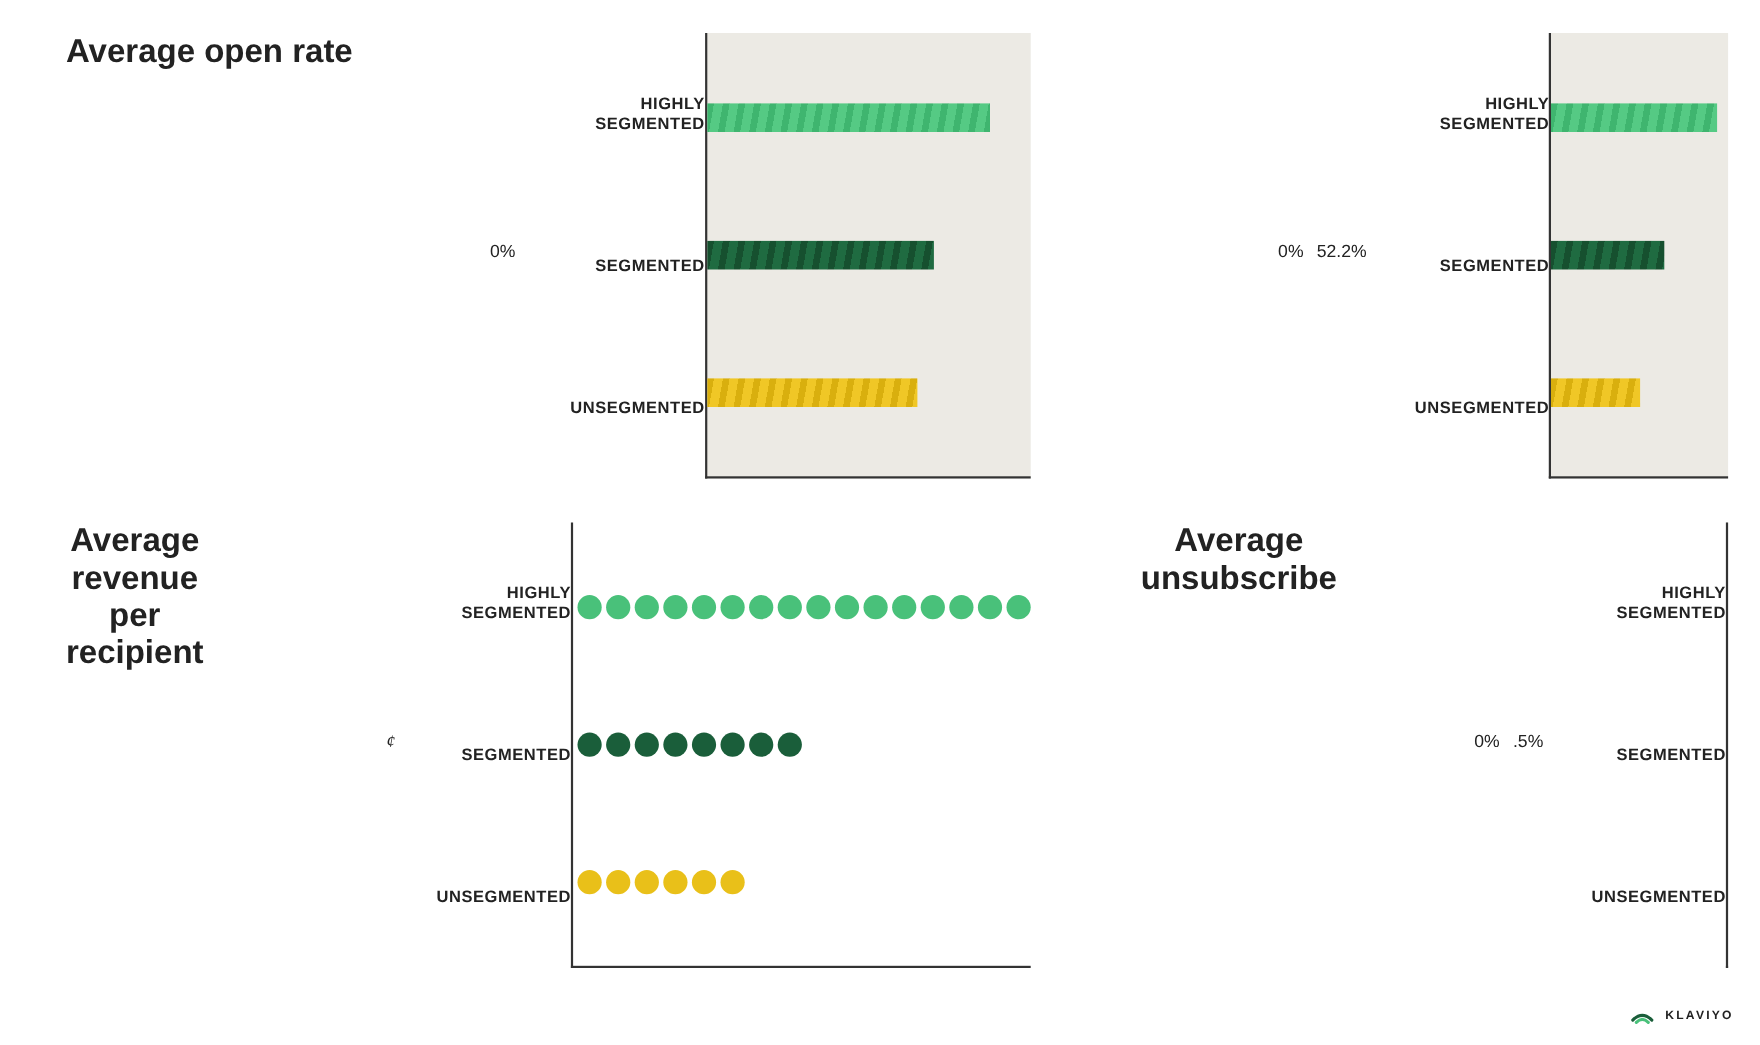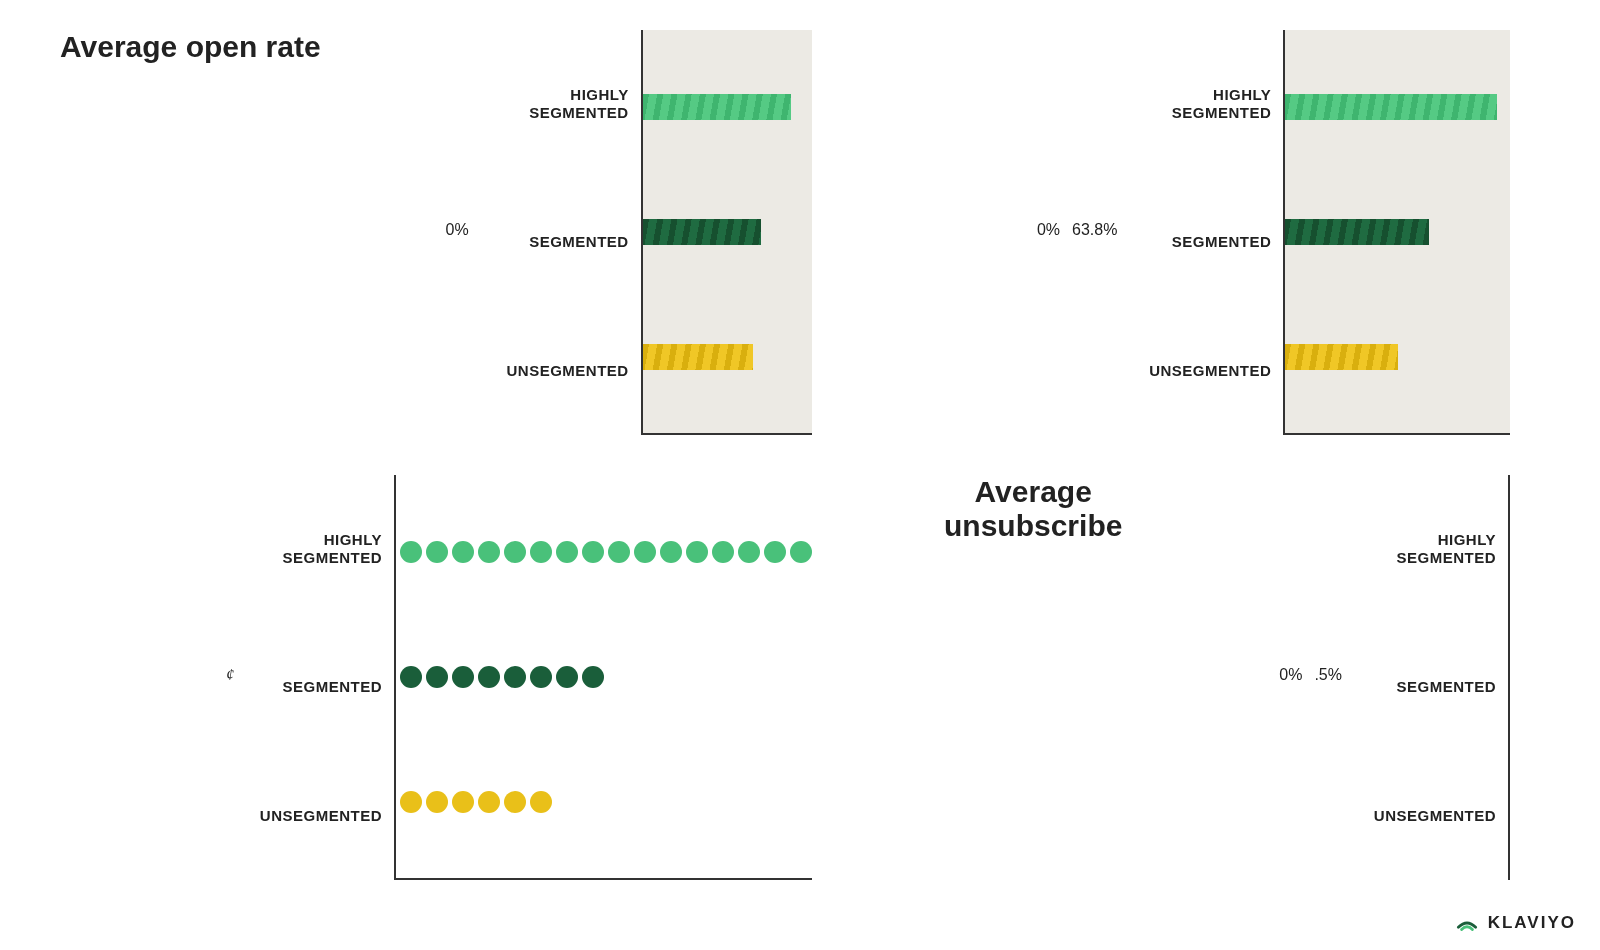--- a/index.html
+++ b/index.html
@@ -66,21 +66,20 @@
   }
   .plot-wrap {
     display: flex;
     flex: 1;
   }
   .cat-labels {
     width: 160px;
     display: flex;
     flex-direction: column;
     justify-content: space-around;
-    padding-right: 12px;
     box-sizing: border-box;
   }
   .cat-label {
     font-size: 15px;
     font-weight: 600;
     text-align: right;
     line-height: 1.2;
     letter-spacing: 0.5px;
   }
   .panel {
@@ -124,21 +123,21 @@
 
   .brand {
     position: absolute;
     right: 24px;
     bottom: 14px;
     display: flex;
     align-items: center;
     gap: 8px;
     font-weight: 700;
     letter-spacing: 2px;
-    font-size: 17px;
+    font-size: 11px;
     color: #222;
   }
   .brand svg { width: 26px; height: 26px; }
 </style>
 </head>
 <body>
 
 <div class="grid">
 
   <div class="chart">
@@ -156,37 +155,38 @@
         <div class="bar bar-green-light" style="width:87.5%"></div>
         <div class="bar bar-green-dark" style="width:70%"></div>
         <div class="bar bar-yellow" style="width:65%"></div>
       </div>
     </div>
   </div>
 
   <div class="chart">
     <div class="axis-row">
       <div class="axis-label-left">0%</div>
-      <div class="axis-label-right">63.8%</div>
+      <div class="axis-label-right">52.2%</div>
     </div>
     <div class="plot-wrap">
       <div class="cat-labels">
         <div class="cat-label">HIGHLY<br>SEGMENTED</div>
         <div class="cat-label">SEGMENTED</div>
         <div class="cat-label">UNSEGMENTED</div>
       </div>
       <div class="panel">
         <div class="bar bar-green-light" style="width:94%"></div>
         <div class="bar bar-green-dark" style="width:64%"></div>
         <div class="bar bar-yellow" style="width:50%"></div>
       </div>
     </div>
   </div>
 
   <div class="chart">
+    <div class="chart-title">Average revenue per recipient</div>
     <div class="axis-row">
       <div class="axis-label-left"></div>
       <div class="axis-label-center">¢</div>
     </div>
     <div class="plot-wrap">
       <div class="cat-labels">
         <div class="cat-label">HIGHLY<br>SEGMENTED</div>
         <div class="cat-label">SEGMENTED</div>
         <div class="cat-label">UNSEGMENTED</div>
       </div>

